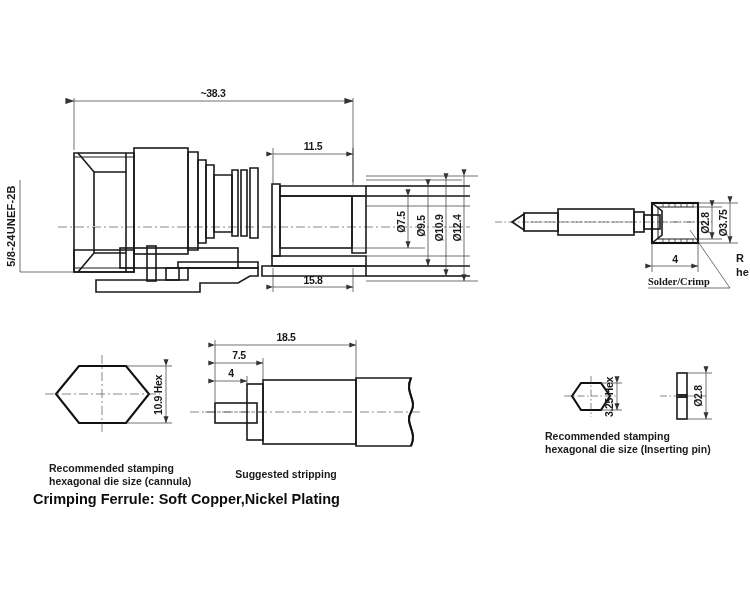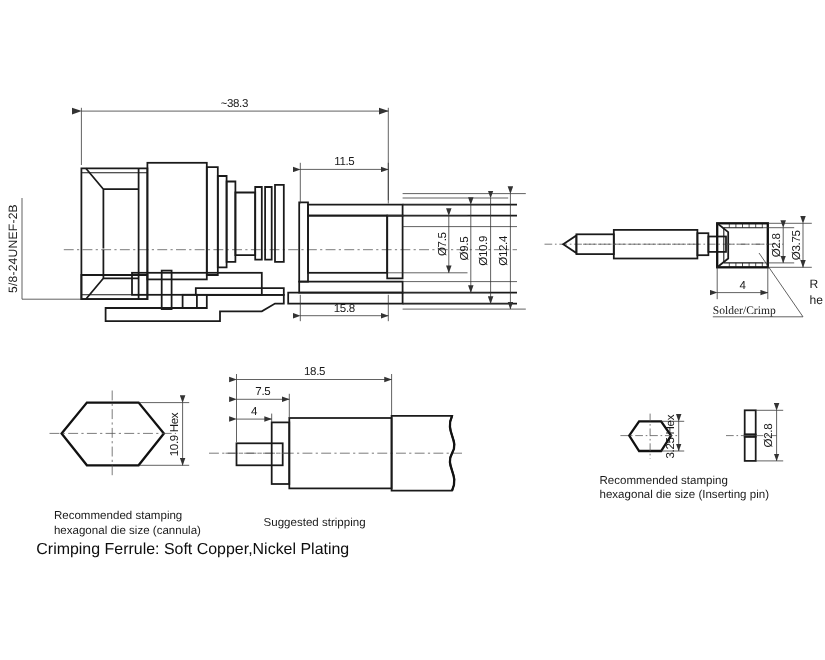--- a/index.html
+++ b/index.html
@@ -1,18 +1,18 @@
 <!DOCTYPE html>
 <html><head>
 <meta charset="utf-8">
 <style>
   html,body{margin:0;padding:0;background:#ffffff;}
   body{width:750px;height:600px;overflow:hidden;
        font-family:"Liberation Sans",sans-serif;color:#000;}
-  #sheet{position:relative;width:750px;height:600px;background:#fff;}
+  #sheet{position:relative;width:750px;height:600px;background:#fff;font-weight:bold;}
   svg{display:block;}
   .ln{stroke:#1a1a1a;fill:none;stroke-width:1;}
   .lnT{stroke:#1a1a1a;fill:none;stroke-width:1.6;}
   .lnTT{stroke:#111;fill:none;stroke-width:2.1;}
   .thin{stroke:#333;fill:none;stroke-width:0.7;}
   .dim{stroke:#333;fill:none;stroke-width:0.7;}
   .ctr{stroke:#555;fill:none;stroke-width:0.7;stroke-dasharray:9 3 2 3;}
   .ctr2{stroke:#555;fill:none;stroke-width:0.7;stroke-dasharray:7 2.5 1.5 2.5;}
   .dimtxt{font-family:"Liberation Sans",sans-serif;font-size:10.5px;fill:#1a1a1a;
           letter-spacing:-0.3px;}

